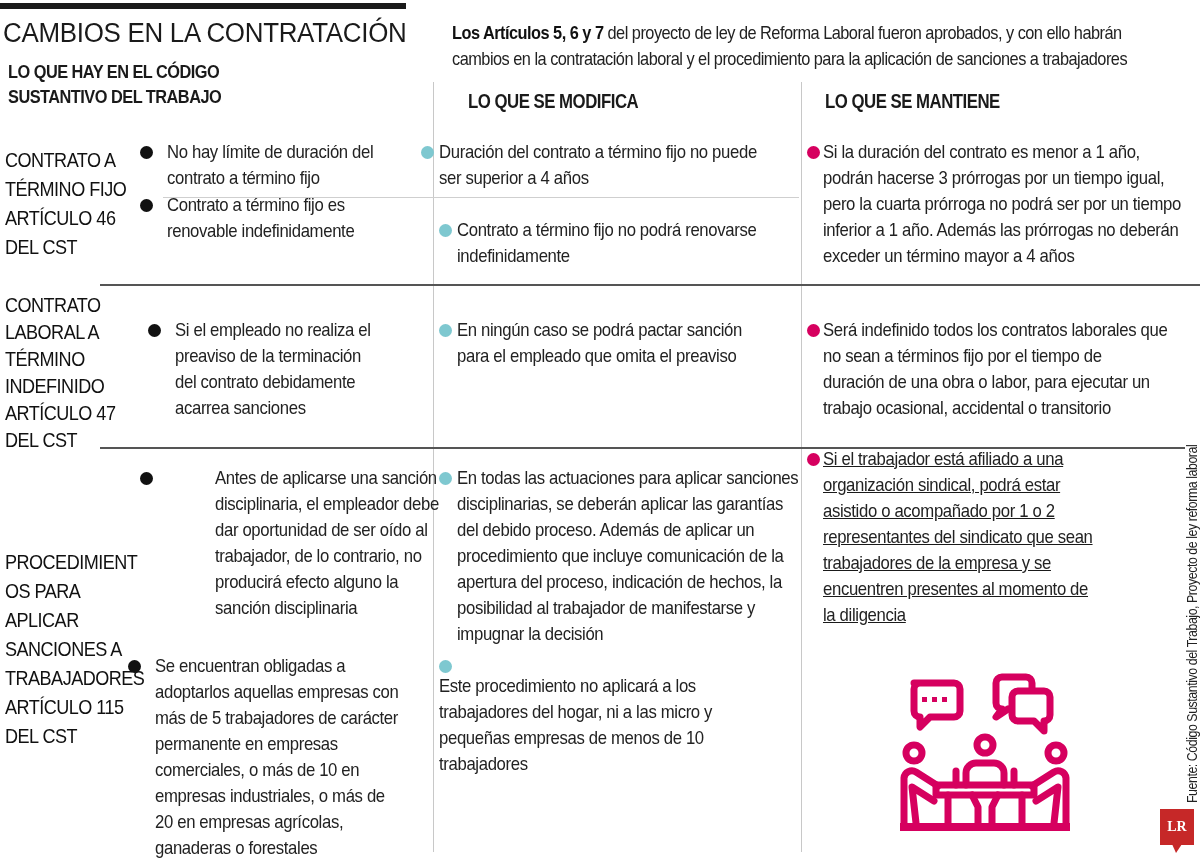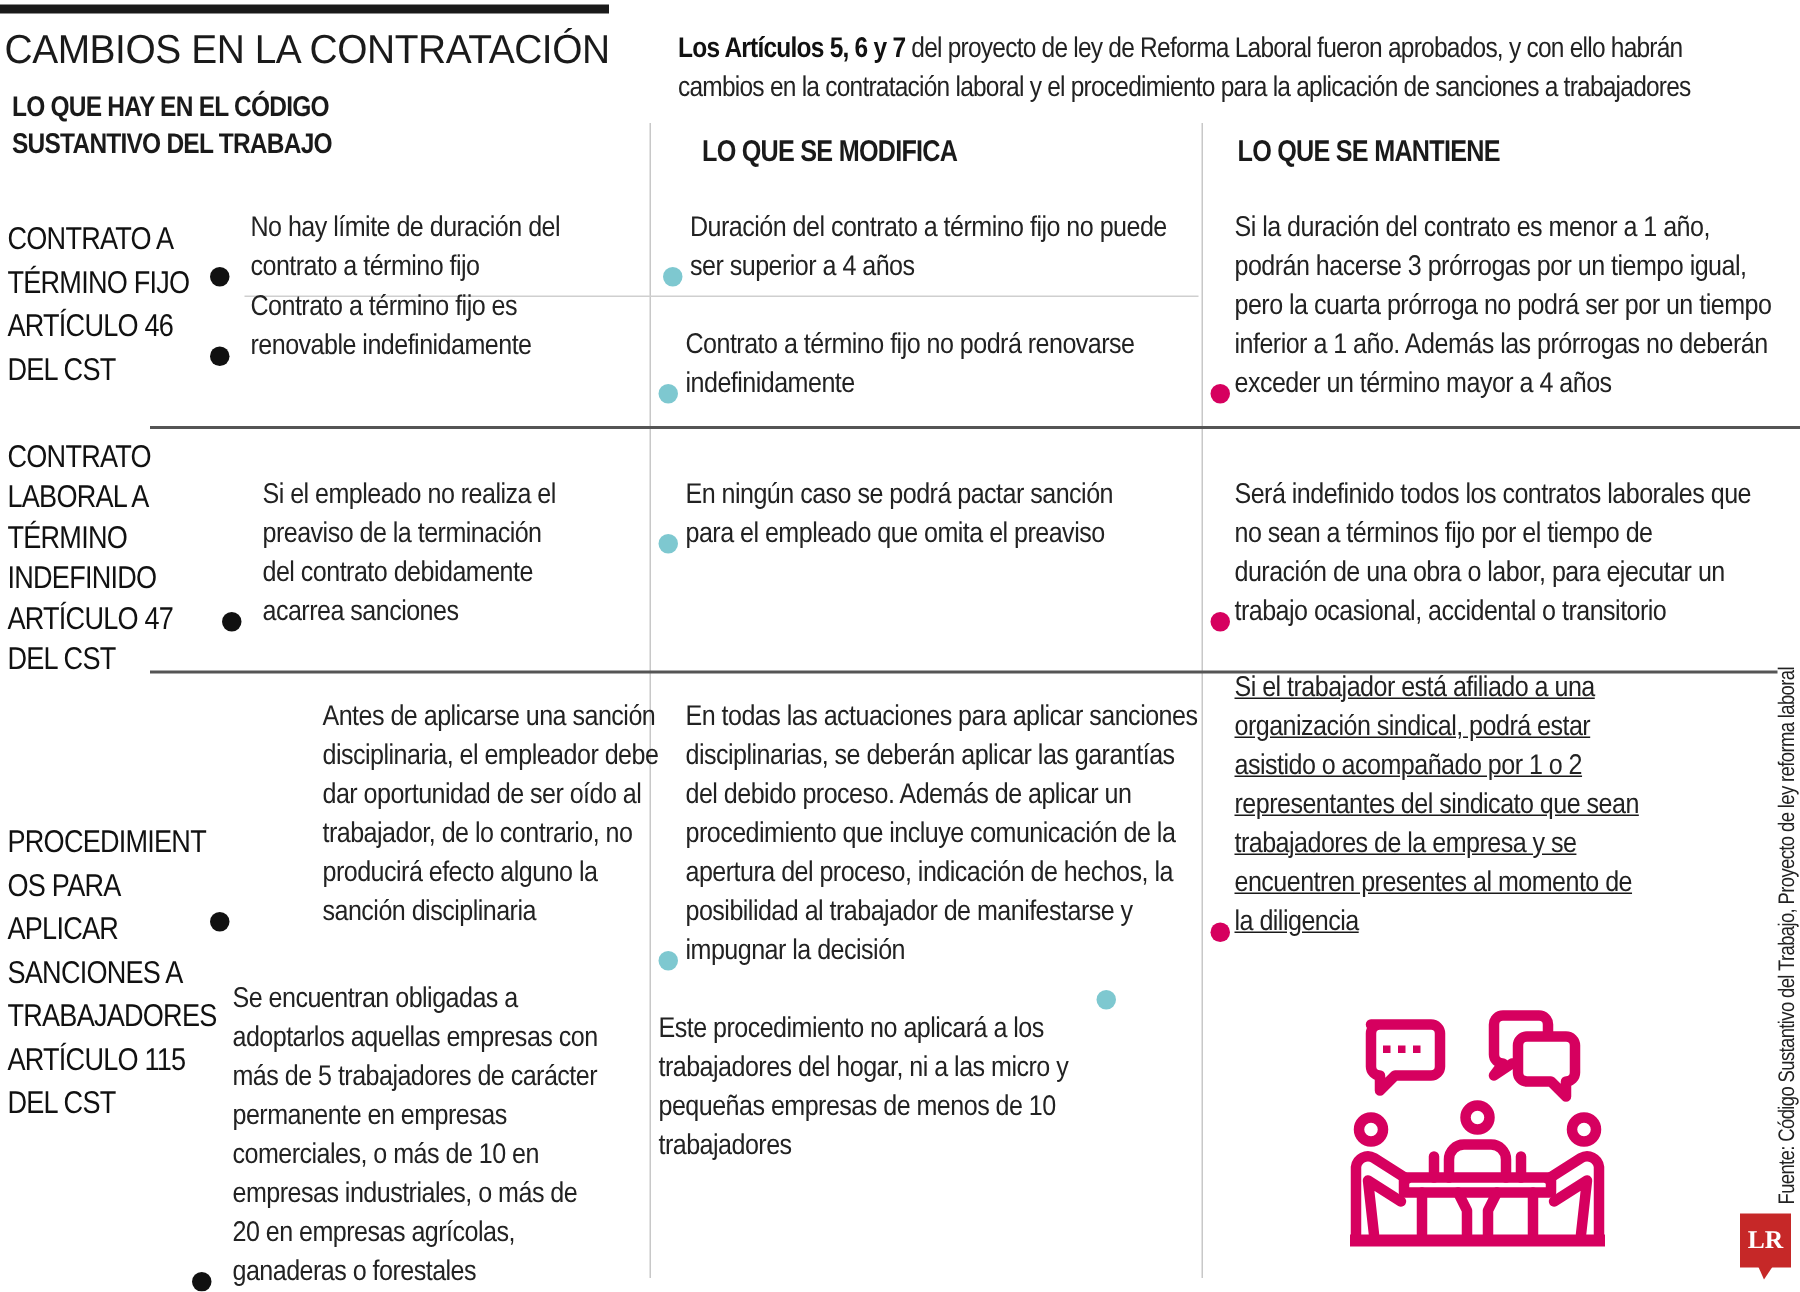--- a/index.html
+++ b/index.html
@@ -21,33 +21,33 @@
 
   
   .vline { background: #c8c8c8; width: 1px; }
   .hline-dark { background: #555; height: 2px; }
   .hline-light { background: #cfcfcf; height: 1px; }
 
   
   .row-label { left: 5px; font-size: 21px; line-height: 29px; letter-spacing: -0.6px; transform: scaleX(0.86); transform-origin: left top; white-space: nowrap; color: #111; }
 
   
-  .item { display: flex; align-items: flex-end; }
+  .item { display: flex; align-items: flex-start; }
   .item .txt { font-size: 19px; line-height: 26px; letter-spacing: -0.4px; white-space: nowrap; color: #222; transform: scaleX(0.88); transform-origin: left top; }
   .bullet { flex: 0 0 auto; border-radius: 50%; margin-top: 7px; }
   .b-black { width: 13px; height: 13px; background: #111; margin-right: 14px; }
   .b-teal { width: 13px; height: 13px; background: #7ec8d0; margin-right: 5px; }
   .b-pink { width: 13px; height: 13px; background: #d6005f; margin-right: 3px; }
 
   
   #source { left: 1183px; top: 803px; transform: rotate(-90deg); transform-origin: left top; font-size: 15px; letter-spacing: -0.5px; white-space: nowrap; color: #222; }
   #source-inner { display: inline-block; transform: scaleX(0.82); transform-origin: left top; }
 
   
-  #logo { left: 1160px; top: 809px; width: 34px; height: 36px; background: #c62828; color: #fff; font-family: "Liberation Serif", serif; font-weight: bold; font-size: 17px; text-align: center; line-height: 36px; }
+  #logo { left: 1160px; top: 809px; width: 34px; height: 36px; background: #c62828; color: #fff; font-family: "Liberation Serif", serif; font-weight: bold; font-size: 14px; text-align: center; line-height: 36px; }
   #logo-tail { left: 1172px; top: 844px; width: 0; height: 0; border-left: 4px solid transparent; border-right: 6px solid transparent; border-top: 9px solid #c62828; }
 
   #meeting-icon { left: 900px; top: 673px; width: 170px; height: 170px; }
 </style>
 </head>
 <body>
 
 <div id="top-bar" class="abs"></div>
 <h1 id="main-title" class="abs">CAMBIOS EN LA CONTRATACIÓN</h1>
 
@@ -102,21 +102,21 @@
   </div>
 </div>
 <div class="abs item" style="left:140px; top:192px;">
   <span class="bullet b-black"></span>
   <div class="txt">
     <div>Contrato a término fijo es</div>
     <div>renovable indefinidamente</div>
   </div>
 </div>
 
-<div class="abs item" style="left:442px; top:139px;">
+<div class="abs item" style="left:421px; top:139px;">
   <span class="bullet b-teal"></span>
   <div class="txt">
     <div>Duración del contrato a término fijo no puede</div>
     <div>ser superior a 4 años</div>
   </div>
 </div>
 <div class="abs item" style="left:439px; top:217px;">
   <span class="bullet b-teal"></span>
   <div class="txt">
     <div>Contrato a término fijo no podrá renovarse</div>

